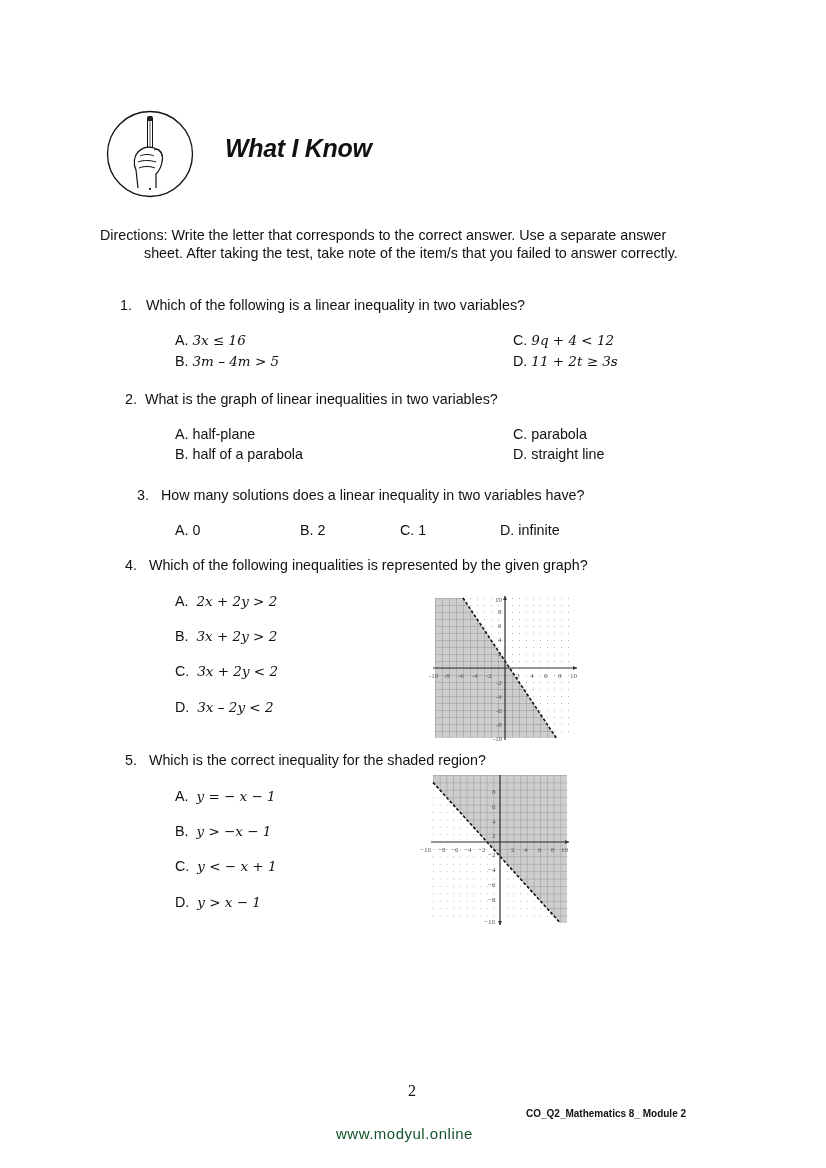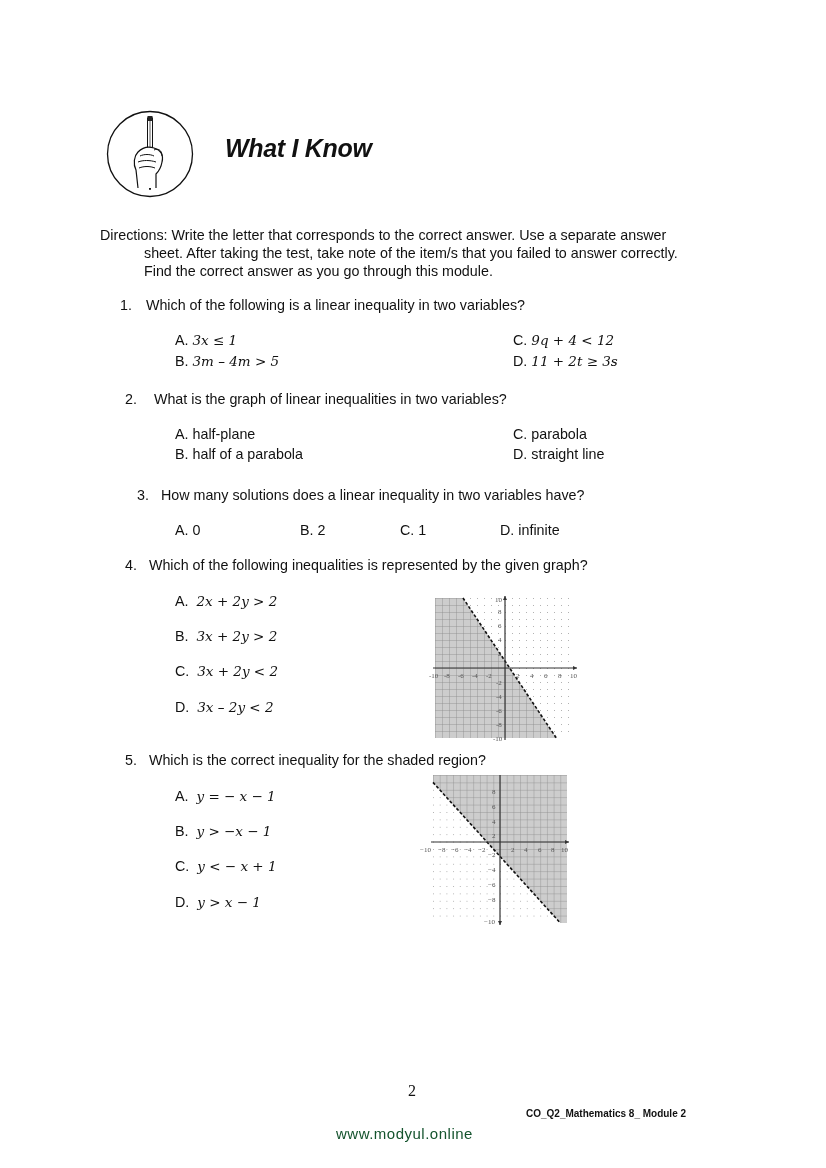--- a/index.html
+++ b/index.html
@@ -35,35 +35,34 @@
     <path d="M33 58 C38 56 44 56 49 58" fill="none" stroke="#111" stroke-width="1"></path>
     <path d="M48 40 C52 38 56 40 56 46" fill="none" stroke="#111" stroke-width="1"></path>
   </svg>
 </div>
 
 <div class="abs title">What I Know</div>
 
 <div class="abs directions">
   <span class="first">Directions: Write the letter that corresponds to the correct answer. Use a separate answer</span>
   <span class="dir-indent">sheet. After taking the test, take note of the item/s that you failed to answer correctly.</span>
-  <span class="dir-indent" style="text-align:left">Find the correct answer as you go through this module.</span>
 </div>
 
 <div class="abs q" style="left:120px; top:296px;">
   <span>1.</span>
   <span style="margin-left:10px">Which of the following is a linear inequality in two variables?</span>
 </div>
-<div class="abs q" style="left:175px; top:331px;"><span>A.</span> <span class="math">3x ≤ 1</span></div>
+<div class="abs q" style="left:175px; top:331px;"><span>A.</span> <span class="math">3x ≤ 16</span></div>
 <div class="abs q" style="left:175px; top:352px;"><span>B.</span> <span class="math">3m – 4m &gt; 5</span></div>
 <div class="abs q" style="left:513px; top:331px;"><span>C.</span> <span class="math">9q + 4 &lt; 12</span></div>
 <div class="abs q" style="left:513px; top:352px;"><span>D.</span> <span class="math">11 + 2t ≥ 3s</span></div>
 
 <div class="abs q" style="left:125px; top:390px;">
   <span>2.</span>
-  <span style="margin-left:13px">What is the graph of linear inequalities in two variables?</span>
+  <span style="margin-left:4px">What is the graph of linear inequalities in two variables?</span>
 </div>
 <div class="abs q" style="left:175px; top:425px;"><span>A.</span> <span>half-plane</span></div>
 <div class="abs q" style="left:175px; top:445px;"><span>B.</span> <span>half of a parabola</span></div>
 <div class="abs q" style="left:513px; top:425px;"><span>C.</span> <span>parabola</span></div>
 <div class="abs q" style="left:513px; top:445px;"><span>D.</span> <span>straight line</span></div>
 
 <div class="abs q" style="left:125px; top:486px;margin-left:12px;">
   <span>3.</span>
   <span style="margin-left:8px">How many solutions does a linear inequality in two variables have?</span>
 </div>

